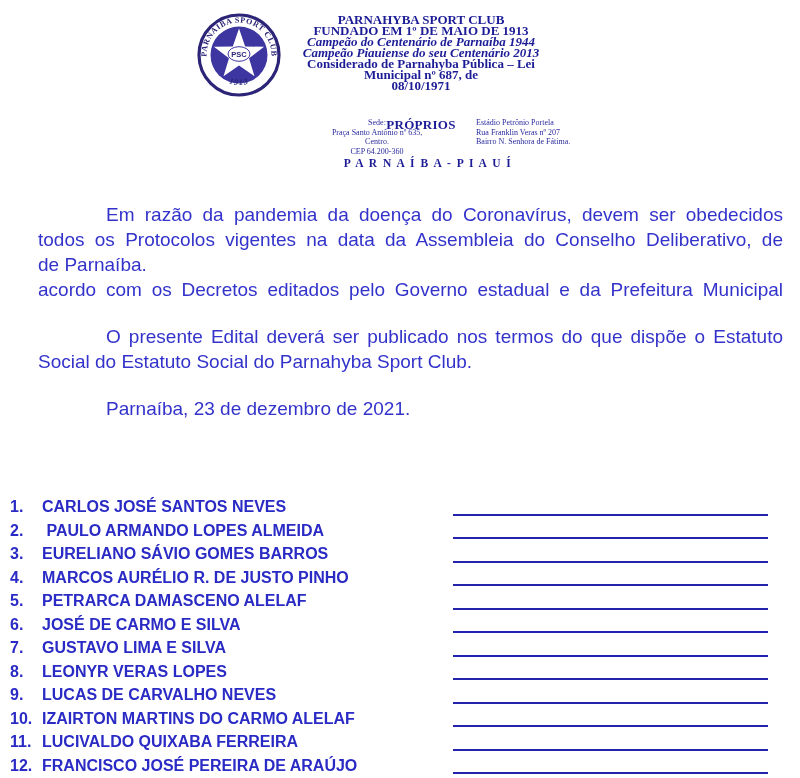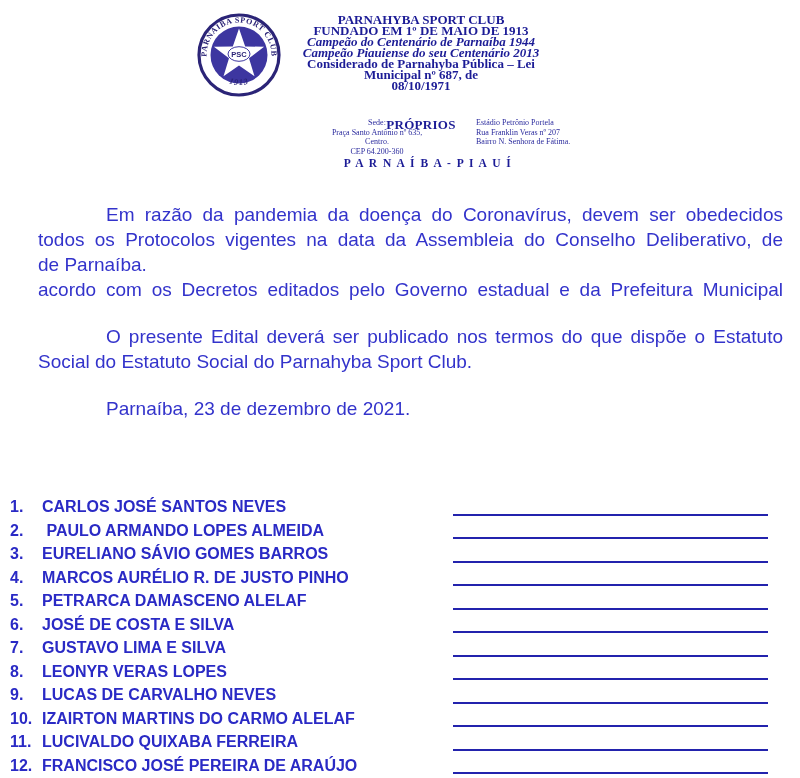--- a/index.html
+++ b/index.html
@@ -122,21 +122,21 @@
       </div>
     <div class="date-line">Parnaíba, 23 de dezembro de 2021.</div>
   </div>
 
   <div class="signatories" id="signatory-list">
       <div class="sig-row"><span class="num">1.</span><span class="name">CARLOS JOSÉ SANTOS NEVES</span><span class="line"></span></div>
       <div class="sig-row"><span class="num">2.</span><span class="name"> PAULO ARMANDO LOPES ALMEIDA</span><span class="line"></span></div>
       <div class="sig-row"><span class="num">3.</span><span class="name">EURELIANO SÁVIO GOMES BARROS</span><span class="line"></span></div>
       <div class="sig-row"><span class="num">4.</span><span class="name">MARCOS AURÉLIO R. DE JUSTO PINHO</span><span class="line"></span></div>
       <div class="sig-row"><span class="num">5.</span><span class="name">PETRARCA DAMASCENO ALELAF</span><span class="line"></span></div>
-      <div class="sig-row"><span class="num">6.</span><span class="name">JOSÉ DE COSTA E SILVA</span><span class="line"></span></div>
+      <div class="sig-row"><span class="num">6.</span><span class="name">JOSÉ DE CARMO E SILVA</span><span class="line"></span></div>
       <div class="sig-row"><span class="num">7.</span><span class="name">GUSTAVO LIMA E SILVA</span><span class="line"></span></div>
       <div class="sig-row"><span class="num">8.</span><span class="name">LEONYR VERAS LOPES</span><span class="line"></span></div>
       <div class="sig-row"><span class="num">9.</span><span class="name">LUCAS DE CARVALHO NEVES</span><span class="line"></span></div>
       <div class="sig-row"><span class="num">10.</span><span class="name">IZAIRTON MARTINS DO CARMO ALELAF</span><span class="line"></span></div>
       <div class="sig-row"><span class="num">11.</span><span class="name">LUCIVALDO QUIXABA FERREIRA</span><span class="line"></span></div>
       <div class="sig-row"><span class="num">12.</span><span class="name">FRANCISCO JOSÉ PEREIRA DE ARAÚJO</span><span class="line"></span></div>
     </div>
 
 </div>
 

